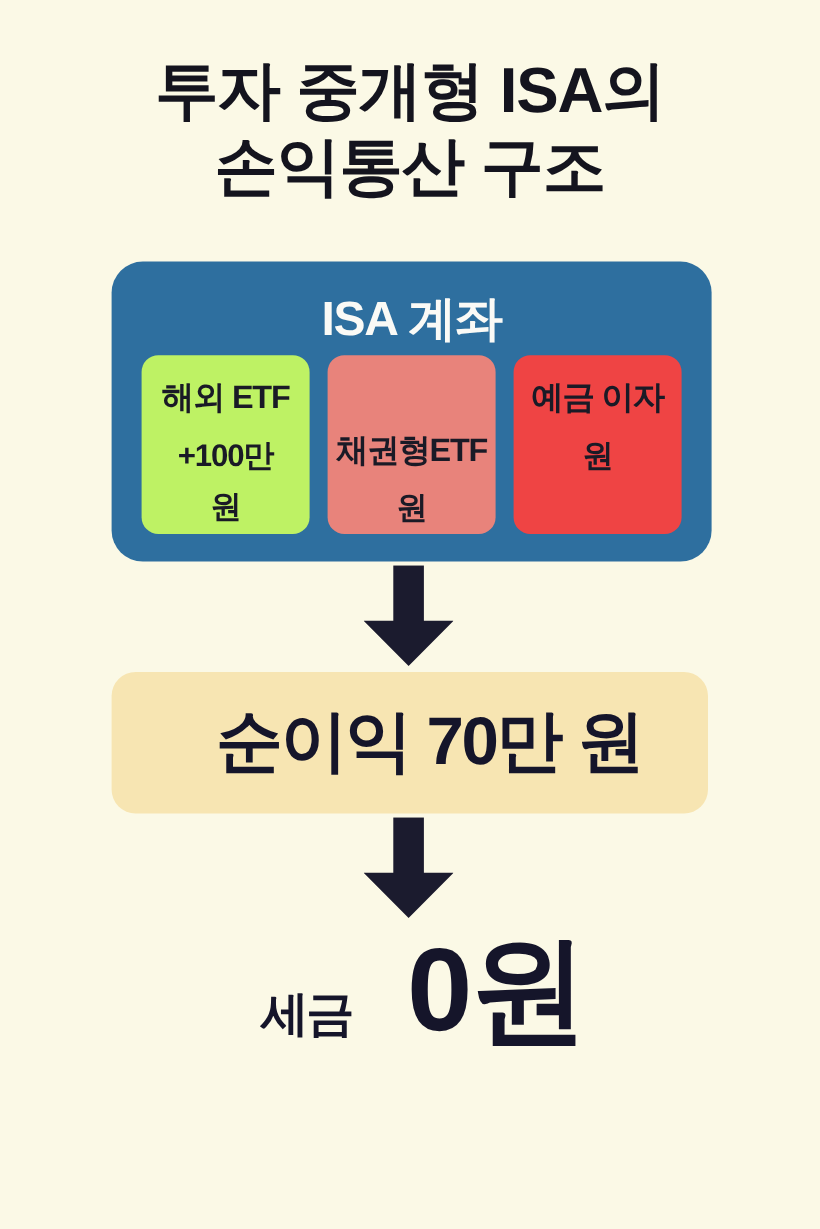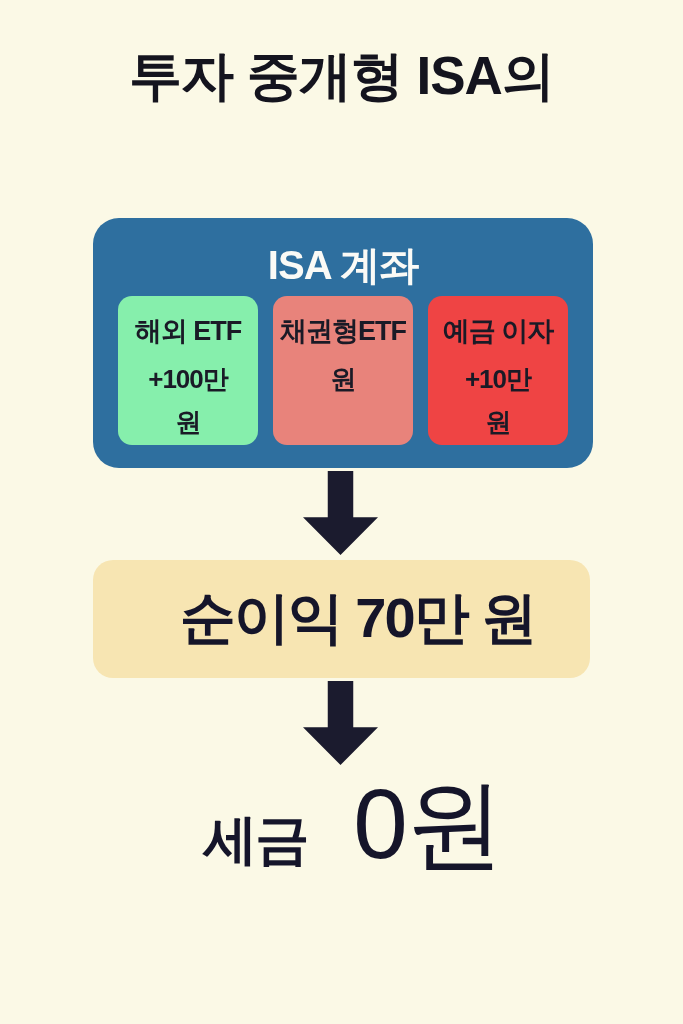--- a/index.html
+++ b/index.html
@@ -120,64 +120,64 @@
     left: 0;
     right: 0;
     height: 130px;
     display: flex;
     justify-content: center;
     align-items: baseline;
     gap: 46px;
     color: #15152A;
   }
   .tax-label {
-    font-size: 54px;
+    font-size: 40px;
     font-weight: 900;
     letter-spacing: -2px;
     margin-left: 22px;
   }
   .tax-amount {
     font-size: 98px;
-    font-weight: 400;
+    font-weight: 700;
     letter-spacing: -2px;
   }
 </style>
 </head>
 <body>
 
 <div class="canvas">
 
   <header class="title">
     <div>투자 중개형 ISA의</div>
+    <div>손익통산 구조</div>
   </header>
 
   <section class="isa-box" style="background-color: rgb(46, 111, 159);">
     <div class="isa-header">ISA 계좌</div>
 
     <div class="cards">
 
-      <div class="card" style="background-color: #86efac;">
+      <div class="card" style="background-color: #bef264;">
         <div class="card-label">해외 ETF</div>
         <div class="card-value">
           <div>+100만</div>
           <div>원</div>
         </div>
       </div>
 
-      <div class="card" style="background-color: rgb(232, 131, 123);">
+      <div class="card" style="background-color: rgb(232, 131, 123); justify-content: flex-end;">
         <div class="card-label">채권형ETF</div>
         <div class="card-value">
           <div>원</div>
         </div>
       </div>
 
       <div class="card" style="background-color: #ef4444;">
         <div class="card-label">예금 이자</div>
         <div class="card-value">
-          <div>+10만</div>
           <div>원</div>
         </div>
       </div>
 
     </div>
   </section>
 
   <div class="arrow arrow-1" style="background-color: rgb(27, 27, 46);"></div>
 
   <section class="result-box" style="background-color: rgb(247, 229, 178); padding-left: 32px;">

